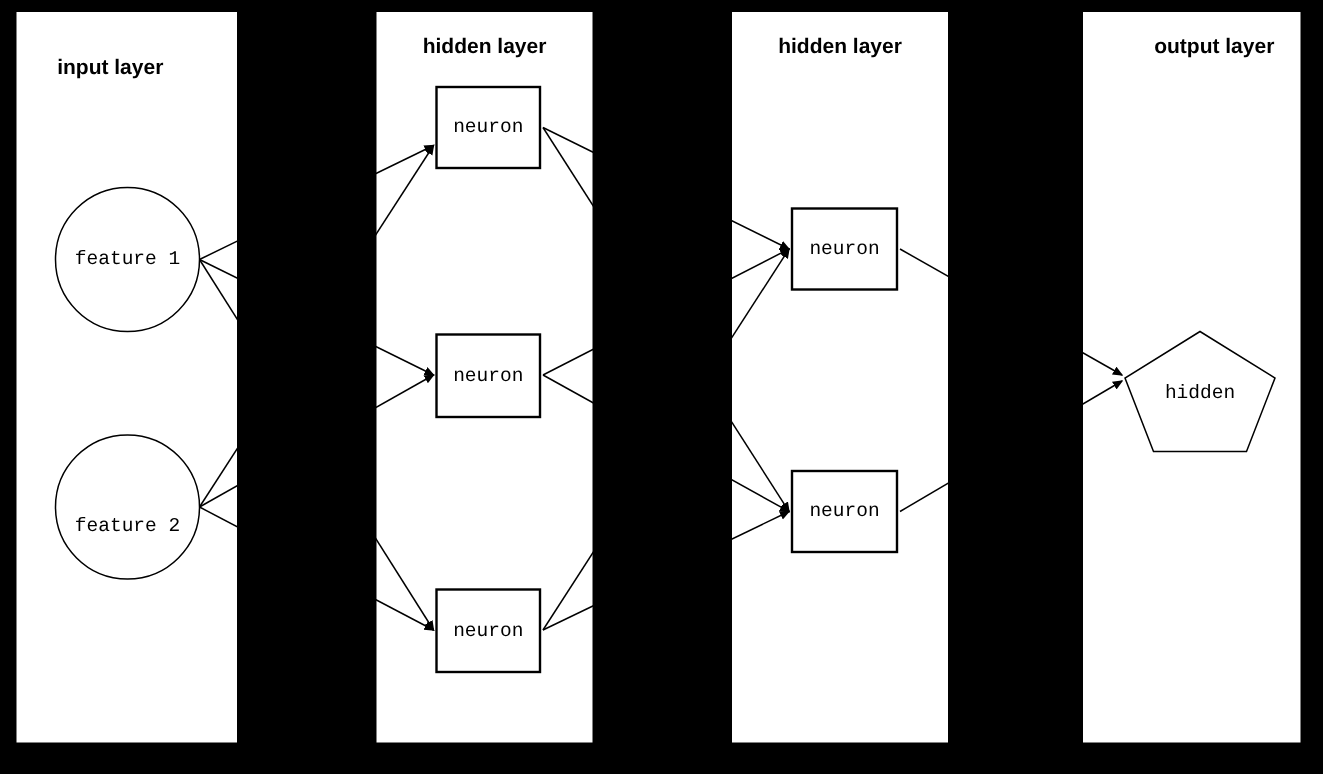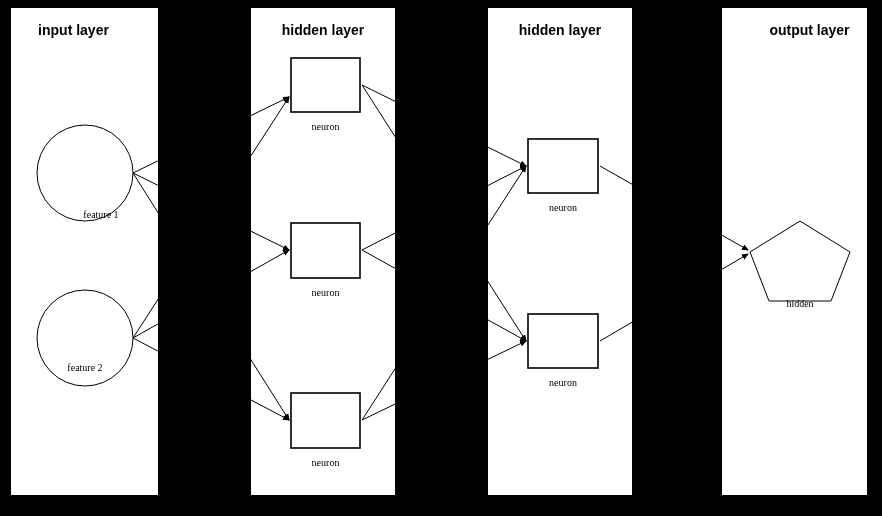--- a/index.html
+++ b/index.html
@@ -39,40 +39,39 @@
   #edges {
     position: absolute;
     left: 0;
     top: 0;
     width: 882px;
     height: 516px;
     pointer-events: none;
   }
   .node-label {
     position: absolute;
-    font-size: 10px;
+    font-size: 13px;
     color: #000000;
-    font-family: Liberation Serif, serif;
+    font-family: Liberation Mono, monospace;
     text-align: center;
     white-space: nowrap;
     line-height: 1;
-    margin-top: 44px;
   }
   .node-shape {
     position: absolute;
   }
 </style>
 </head>
 <body>
 
 <div id="canvas">
 
   <div id="panels">
       <div class="panel" style="left: 11px; top: 8px; width: 147px; height: 487px; background: rgb(255, 255, 255);"></div>
-      <div class="panel-title" style="left: 11px; top: 22px; width: 125px;">input layer</div>
+      <div class="panel-title" style="left: 11px; top: 36px; width: 125px;">input layer</div>
       <div class="panel" style="left: 251px; top: 8px; width: 144px; height: 487px; background: rgb(255, 255, 255);"></div>
       <div class="panel-title" style="left: 251px; top: 22px; width: 144px;">hidden layer</div>
       <div class="panel" style="left: 488px; top: 8px; width: 144px; height: 487px; background: rgb(255, 255, 255);"></div>
       <div class="panel-title" style="left: 488px; top: 22px; width: 144px;">hidden layer</div>
       <div class="panel" style="left: 722px; top: 8px; width: 145px; height: 487px; background: rgb(255, 255, 255);"></div>
       <div class="panel-title" style="left: 722px; top: 22px; width: 175px;">output layer</div>
     </div>
 
   <svg id="edges" viewBox="0 0 882 516" xmlns="http://www.w3.org/2000/svg">
     <defs>
@@ -95,25 +94,25 @@
         <line x1="362" y1="420" x2="526" y2="341" stroke="#000000" stroke-width="1" marker-end="url(#arrowhead)"></line>
         <line x1="600" y1="166" x2="748" y2="250" stroke="#000000" stroke-width="1" marker-end="url(#arrowhead)"></line>
         <line x1="600" y1="341" x2="748" y2="254" stroke="#000000" stroke-width="1" marker-end="url(#arrowhead)"></line>
       </g>
   </svg>
 
   <div id="nodes">
       <svg class="node-shape" viewBox="0 0 100 100" style="left: 35px; top: 123px; width: 100px; height: 100px;">
         <circle cx="50" cy="50" r="48" fill="#ffffff" stroke="#000000" stroke-width="1"></circle>
       </svg>
-      <div class="node-label" style="left: 41px; top: 166px; width: 120px;">feature 1</div>
+      <div class="node-label" style="left: 25px; top: 166px; width: 120px;">feature 1</div>
       <svg class="node-shape" viewBox="0 0 100 100" style="left: 35px; top: 288px; width: 100px; height: 100px;">
         <circle cx="50" cy="50" r="48" fill="#ffffff" stroke="#000000" stroke-width="1"></circle>
       </svg>
-      <div class="node-label" style="left: 25px; top: 319px; width: 120px;">feature 2</div>
+      <div class="node-label" style="left: 25px; top: 344px; width: 120px;">feature 2</div>
       <svg class="node-shape" viewBox="0 0 73 58" style="left: 289px; top: 56px; width: 73px; height: 58px;">
         <rect x="2" y="2" width="69" height="54" fill="#ffffff" stroke="#000000" stroke-width="1.6"></rect>
       </svg>
       <div class="node-label" style="left: 265.5px; top: 78px; width: 120px;">neuron</div>
       <svg class="node-shape" viewBox="0 0 73 59" style="left: 289px; top: 221px; width: 73px; height: 59px;">
         <rect x="2" y="2" width="69" height="55" fill="#ffffff" stroke="#000000" stroke-width="1.6"></rect>
       </svg>
       <div class="node-label" style="left: 265.5px; top: 243.5px; width: 120px;">neuron</div>
       <svg class="node-shape" viewBox="0 0 73 59" style="left: 289px; top: 391px; width: 73px; height: 59px;">
         <rect x="2" y="2" width="69" height="55" fill="#ffffff" stroke="#000000" stroke-width="1.6"></rect>

